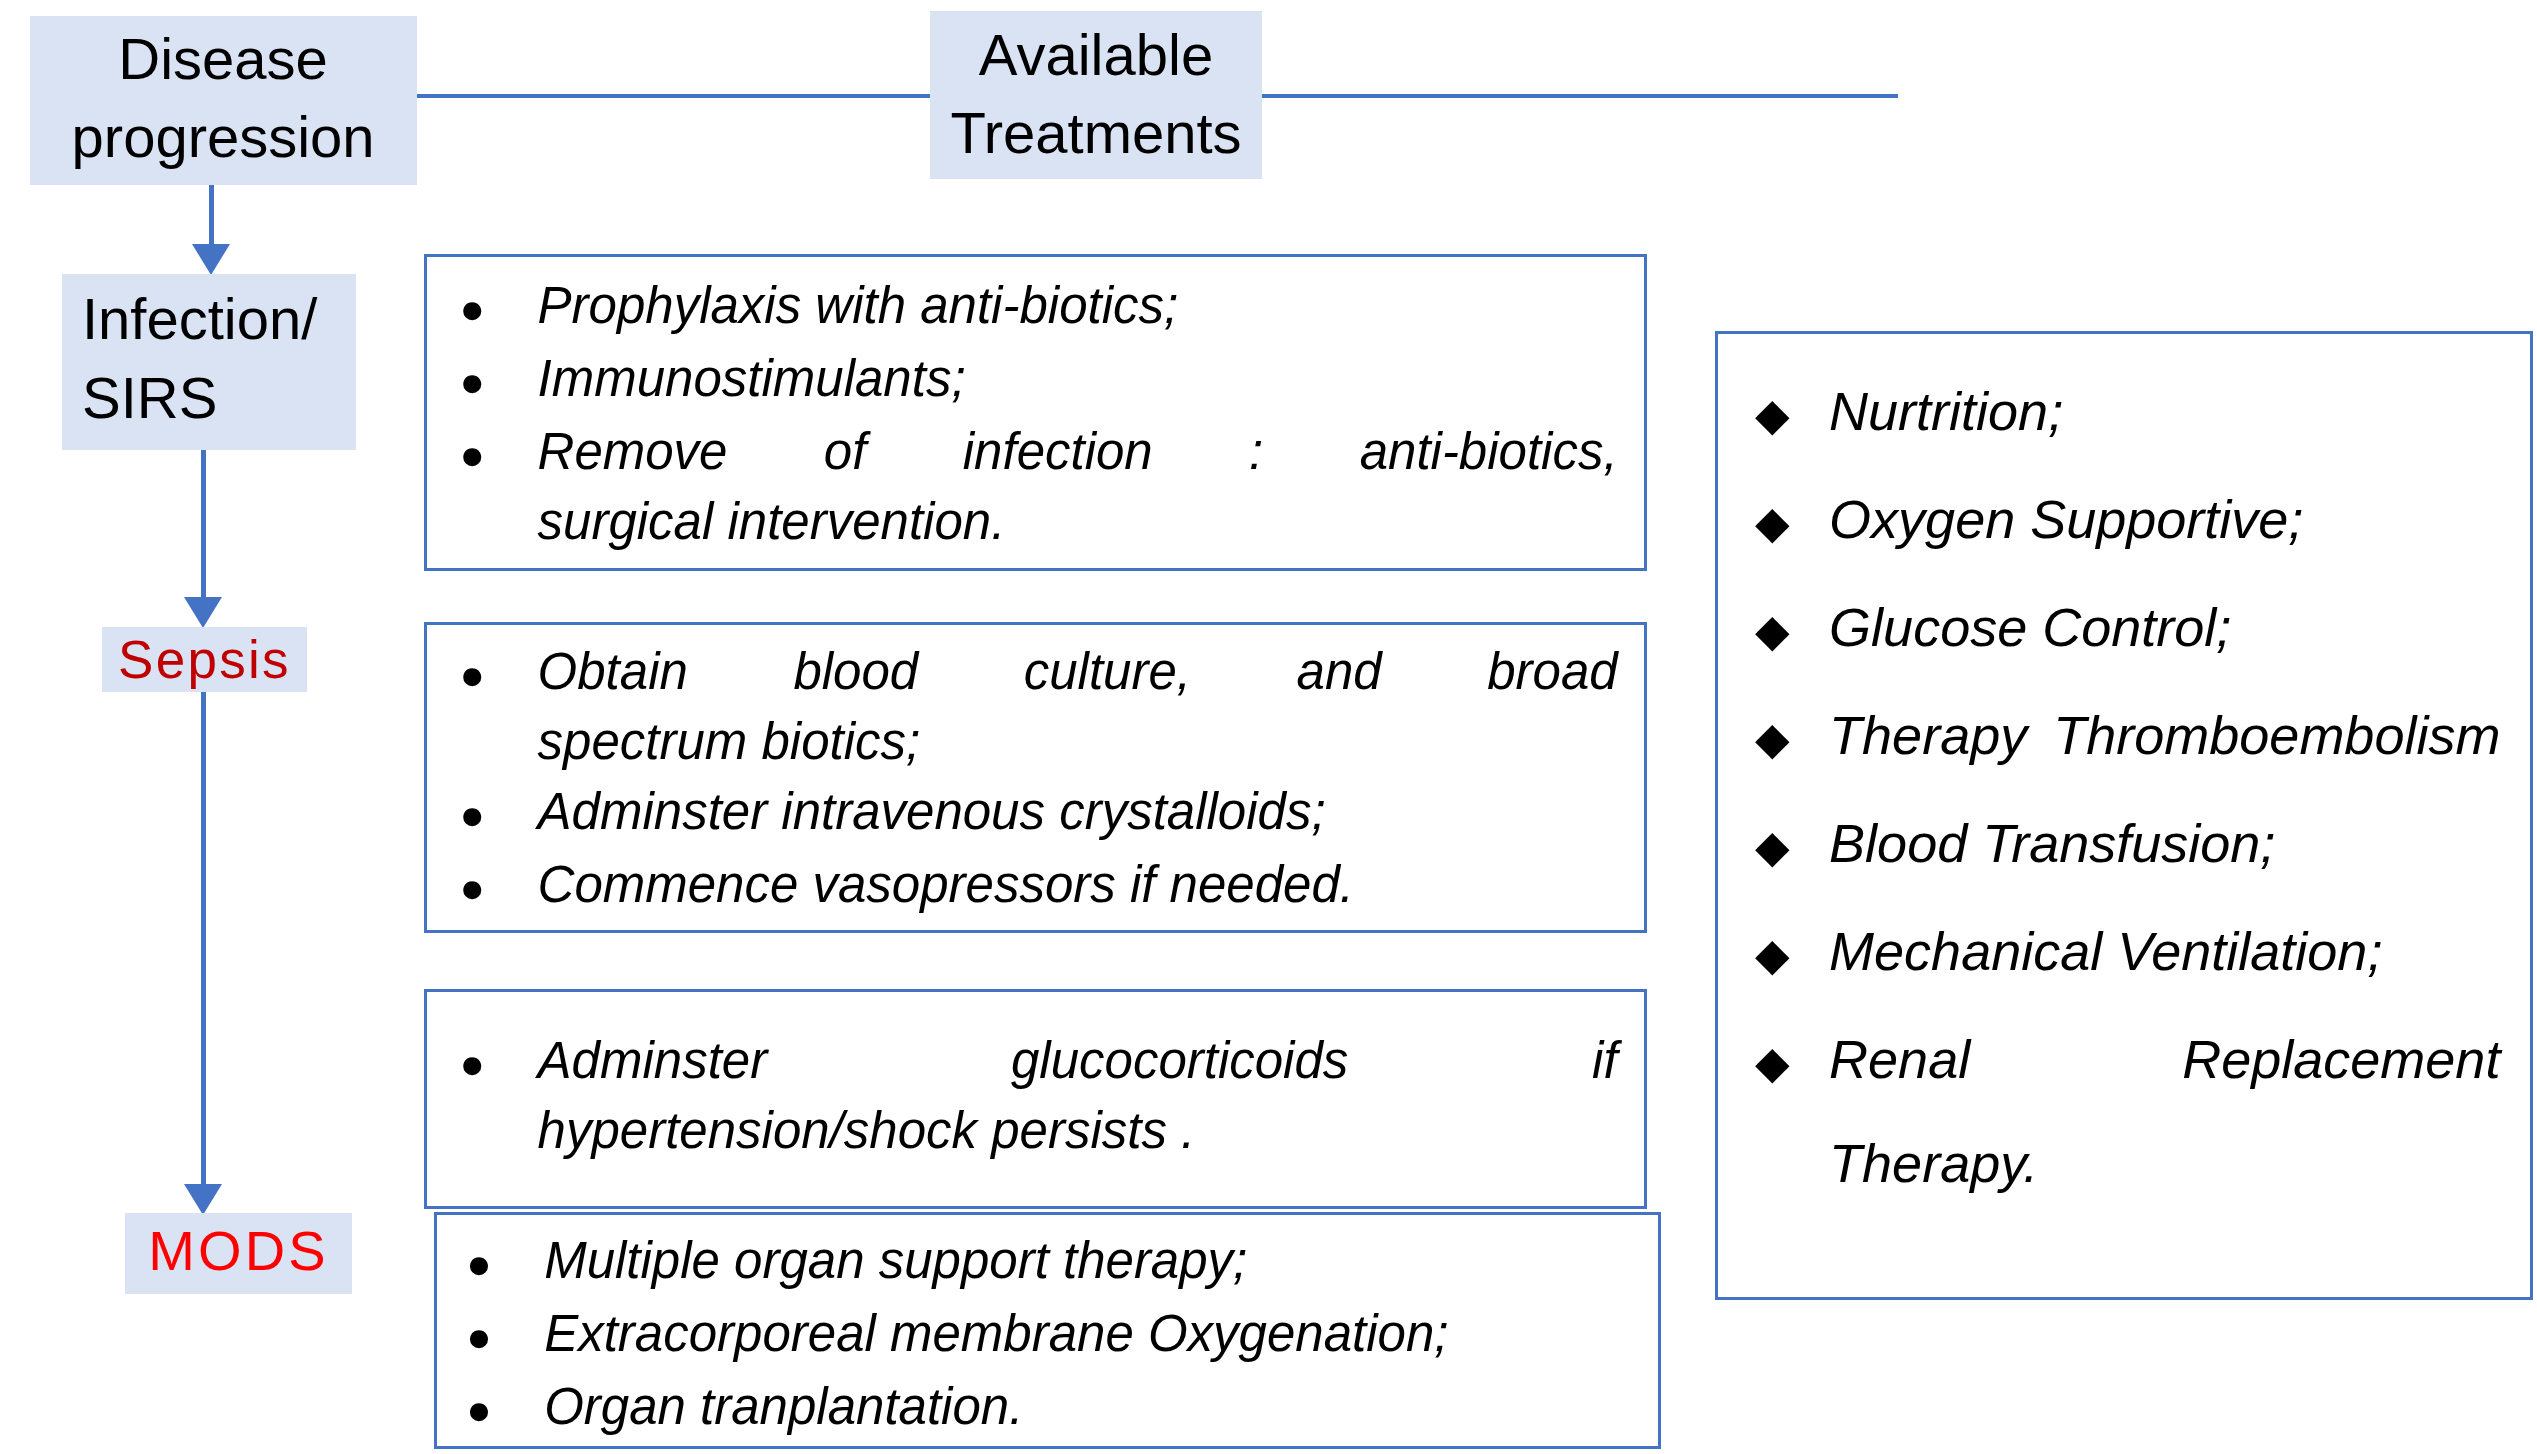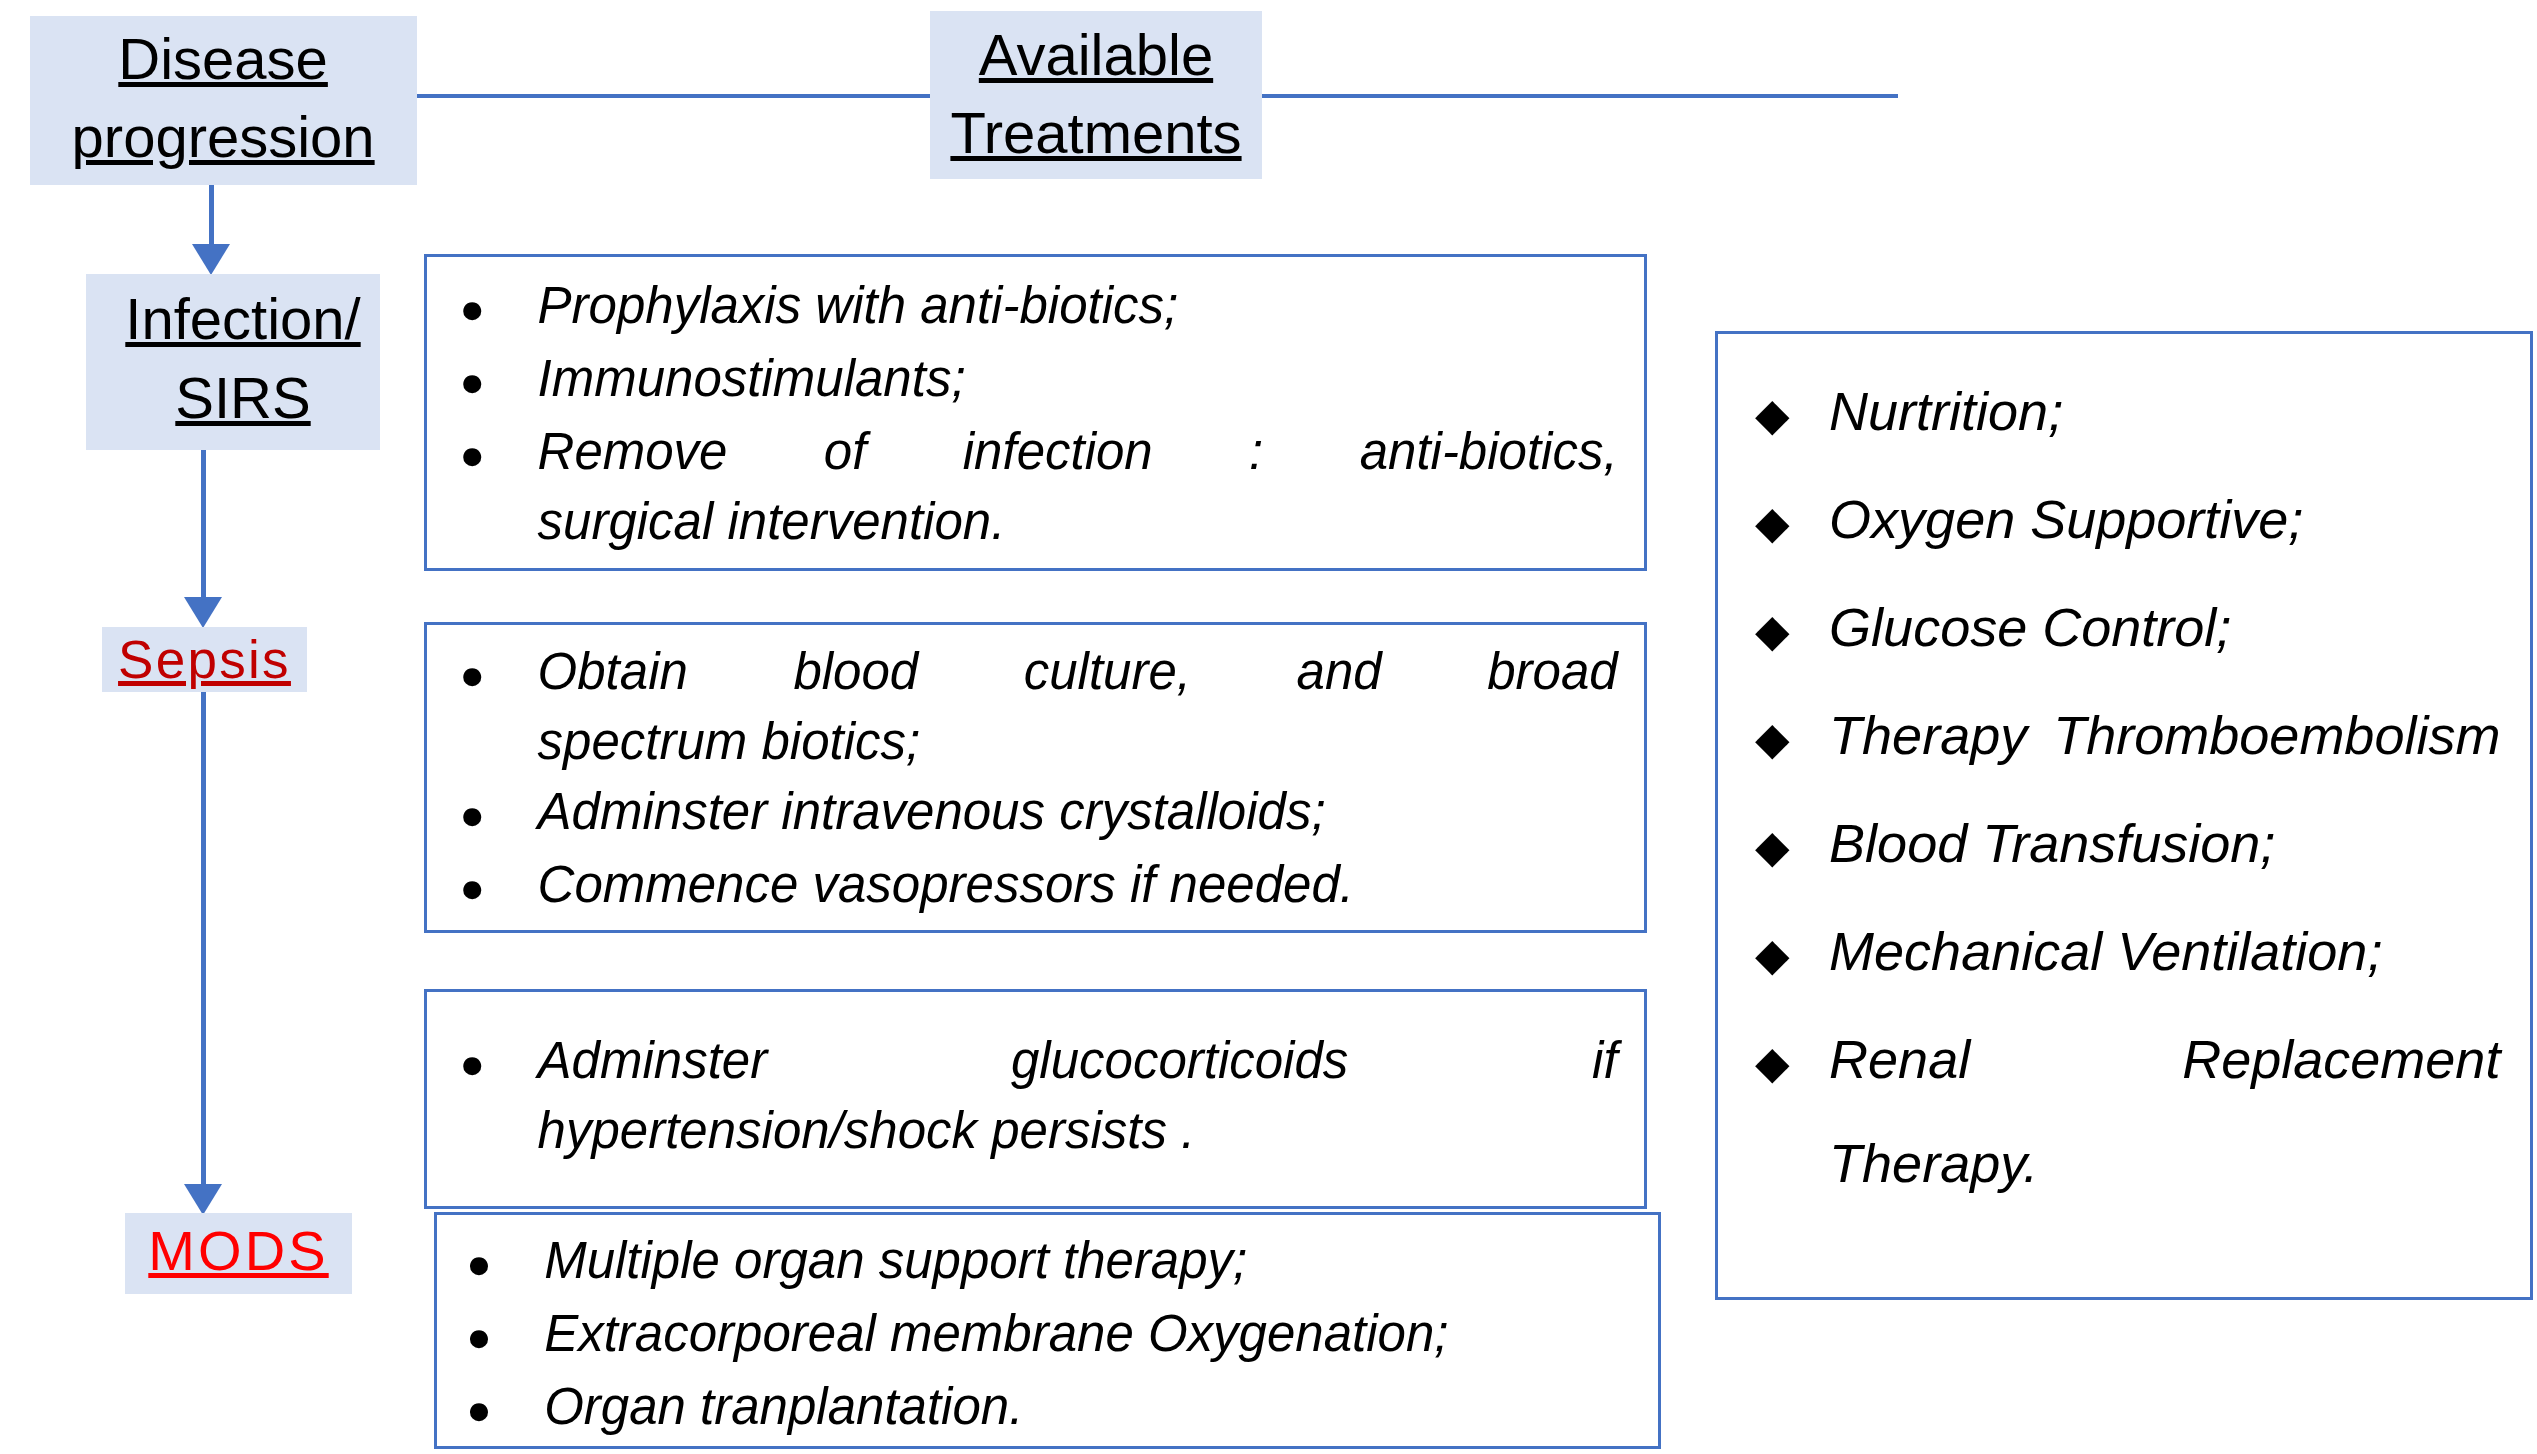--- a/index.html
+++ b/index.html
@@ -8,33 +8,31 @@
     width:2538px;height:1454px;
     background:#ffffff;
     font-family:"Liberation Sans","DejaVu Sans",sans-serif;
     color:#000;
     overflow:hidden;
   }
   .fillbox{
     position:absolute;
     background:#dae3f3;
     text-align:center;
-    text-decoration:underline;
   }
   .hdr{
     font-size:58px;
     line-height:78px;
     padding-top:4.7px;
   }
   .stage-multiline{
-    text-align:center;
+    text-align:left;
     font-size:58px;
     line-height:79px;
     padding:4.7px 0 0 20px;
-    margin-left:24px;
   }
   .stage-label{
     font-size:53px;
     line-height:65px;
     letter-spacing:2.3px;
   }
   .hline{
     position:absolute;
     background:#4472c4;
     height:3.9px;

